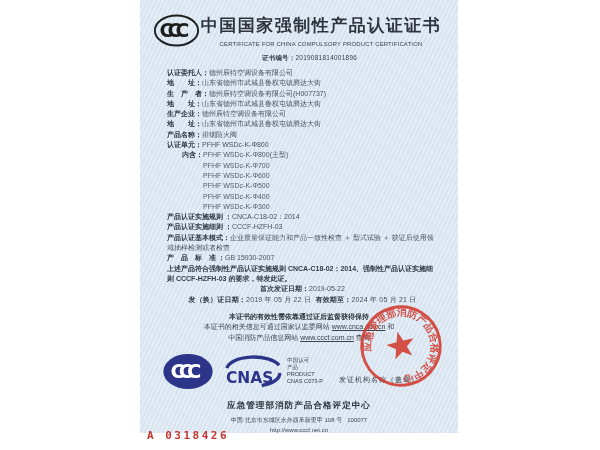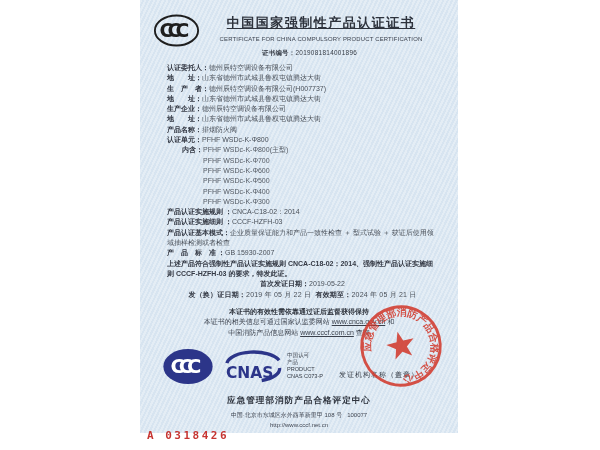--- a/index.html
+++ b/index.html
@@ -11,21 +11,21 @@
   .page{
     position:absolute;left:140px;top:0;width:318px;height:433px;
     background:#dbe7f2;
     background-image:repeating-linear-gradient(115deg,rgba(255,255,255,.25) 0 2px,rgba(190,210,230,.12) 2px 4px);
     color:#454b55;
   }
   
   .header{display:flex;padding:11px 12px 0 13px;}
   .ccc-top{width:47px;height:35px;flex:none;margin-top:2px;}
   .titles{flex:1;text-align:center;padding-right:4px;}
-  .title-cn{font-size:13px;font-weight:bold;letter-spacing:1.5px;color:#2e333d;margin-top:3px;text-decoration:underline;}
+  .title-cn{font-size:17px;font-weight:bold;letter-spacing:1.5px;color:#2e333d;margin-top:3px;}
   .title-en{font-size:5.9px;color:#3c424e;margin-top:4px;letter-spacing:.2px;white-space:nowrap;}
   .cert-no{font-size:6.4px;color:#363c46;margin-top:7px;text-align:left;padding-left:62px;letter-spacing:.3px;}
   
   .body{padding:5px 20px 0 27px;font-size:7px;line-height:10.3px;color:#4a5059;}
   .row{white-space:nowrap;}
   .row b,.body b{color:#343944;font-weight:bold;}
   .models{display:flex;}
   .models .mlabel{margin-left:15px;font-weight:bold;color:#343944;}
   .model{white-space:nowrap;color:#555b64;}
   p.wrapline{margin:0;}

